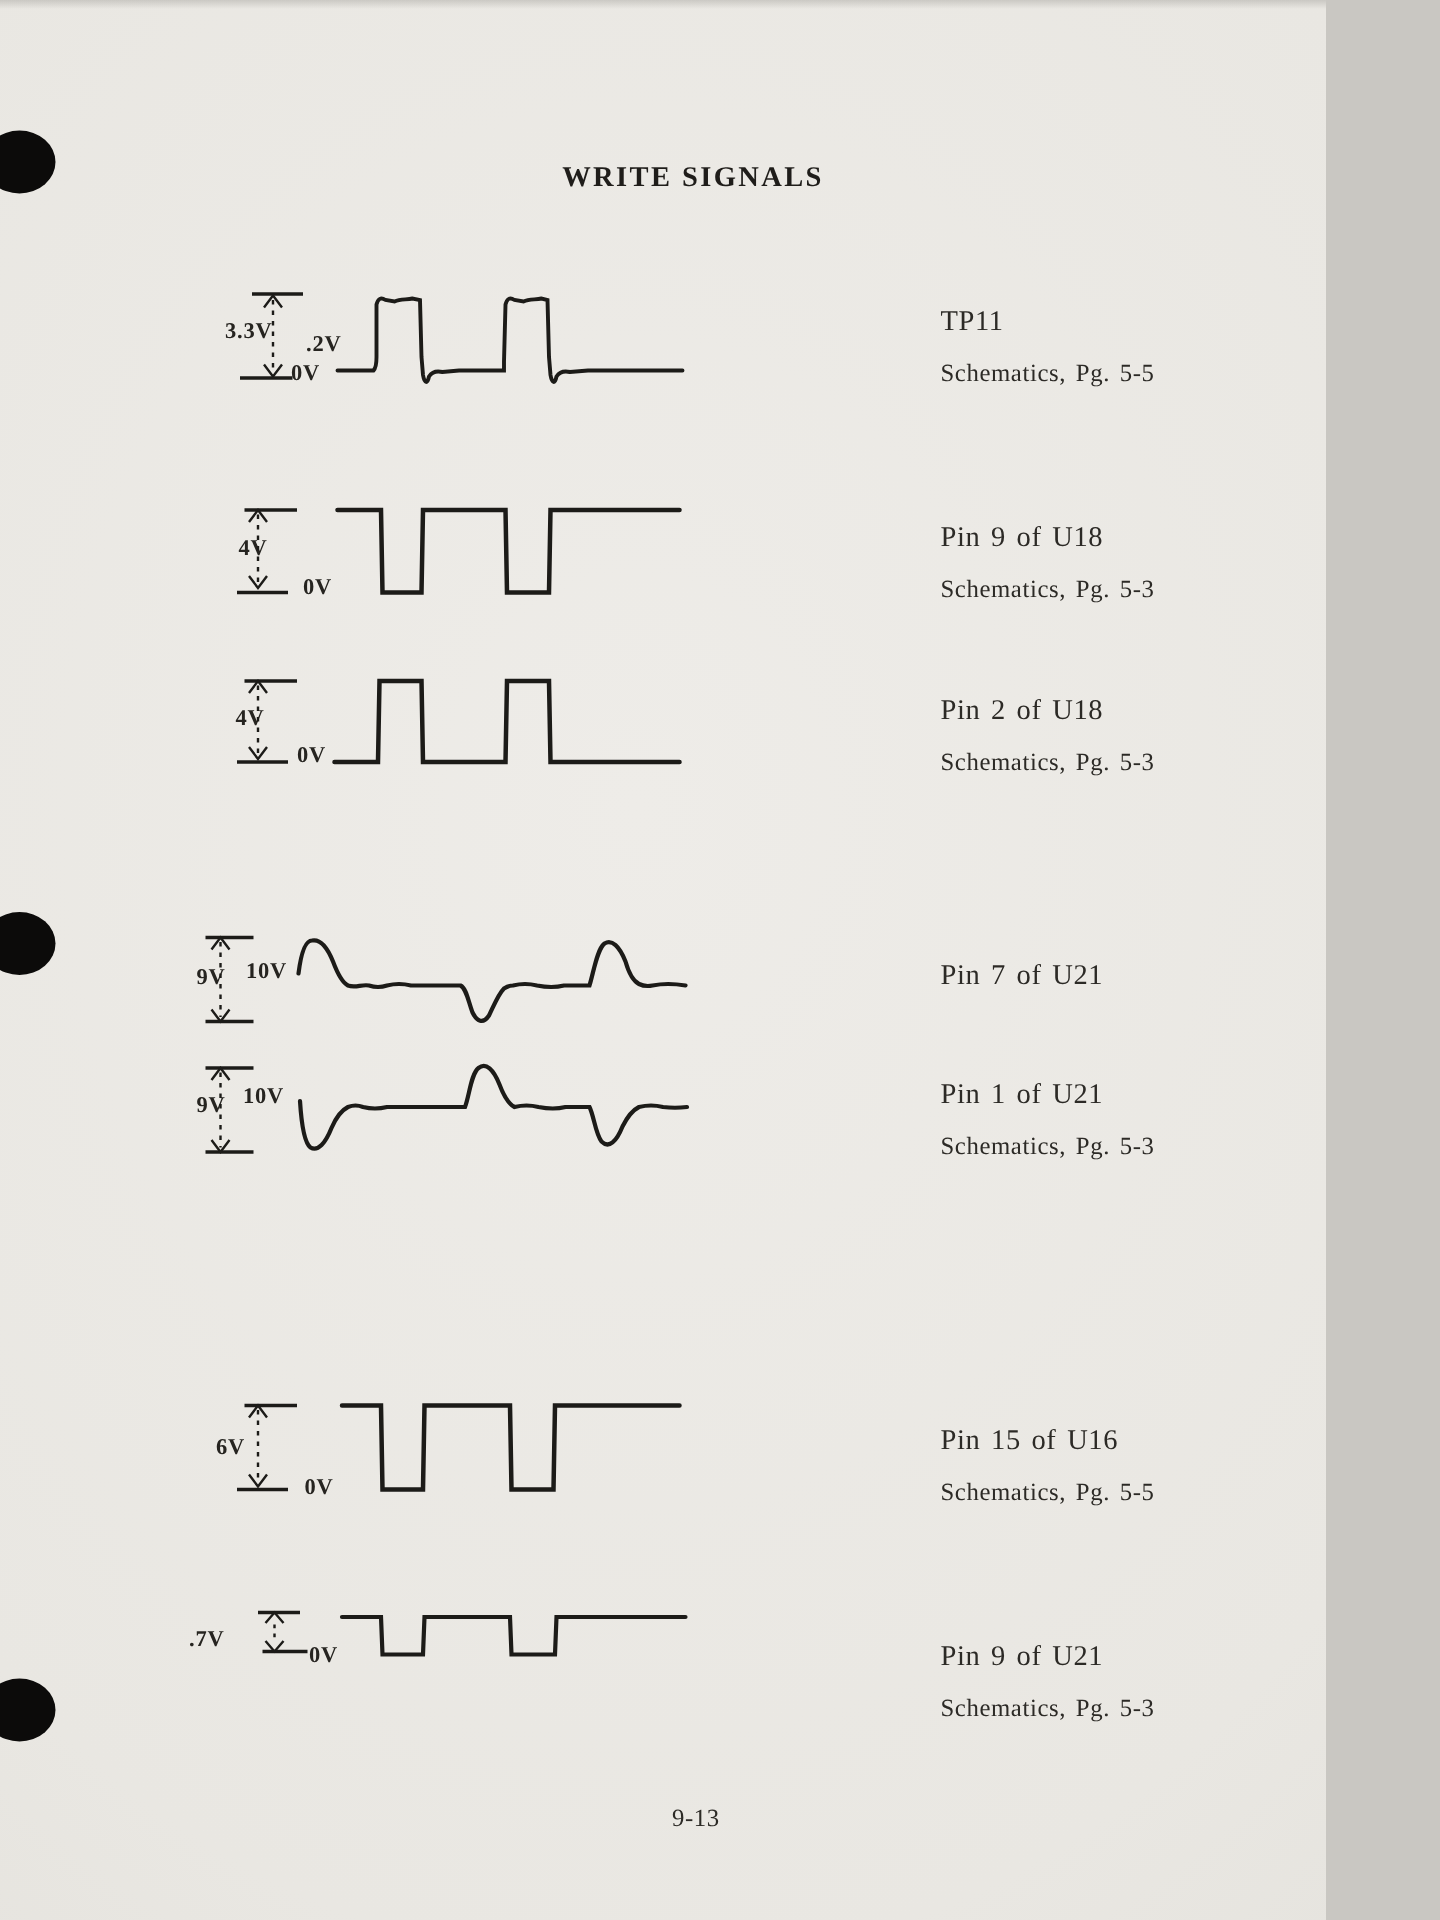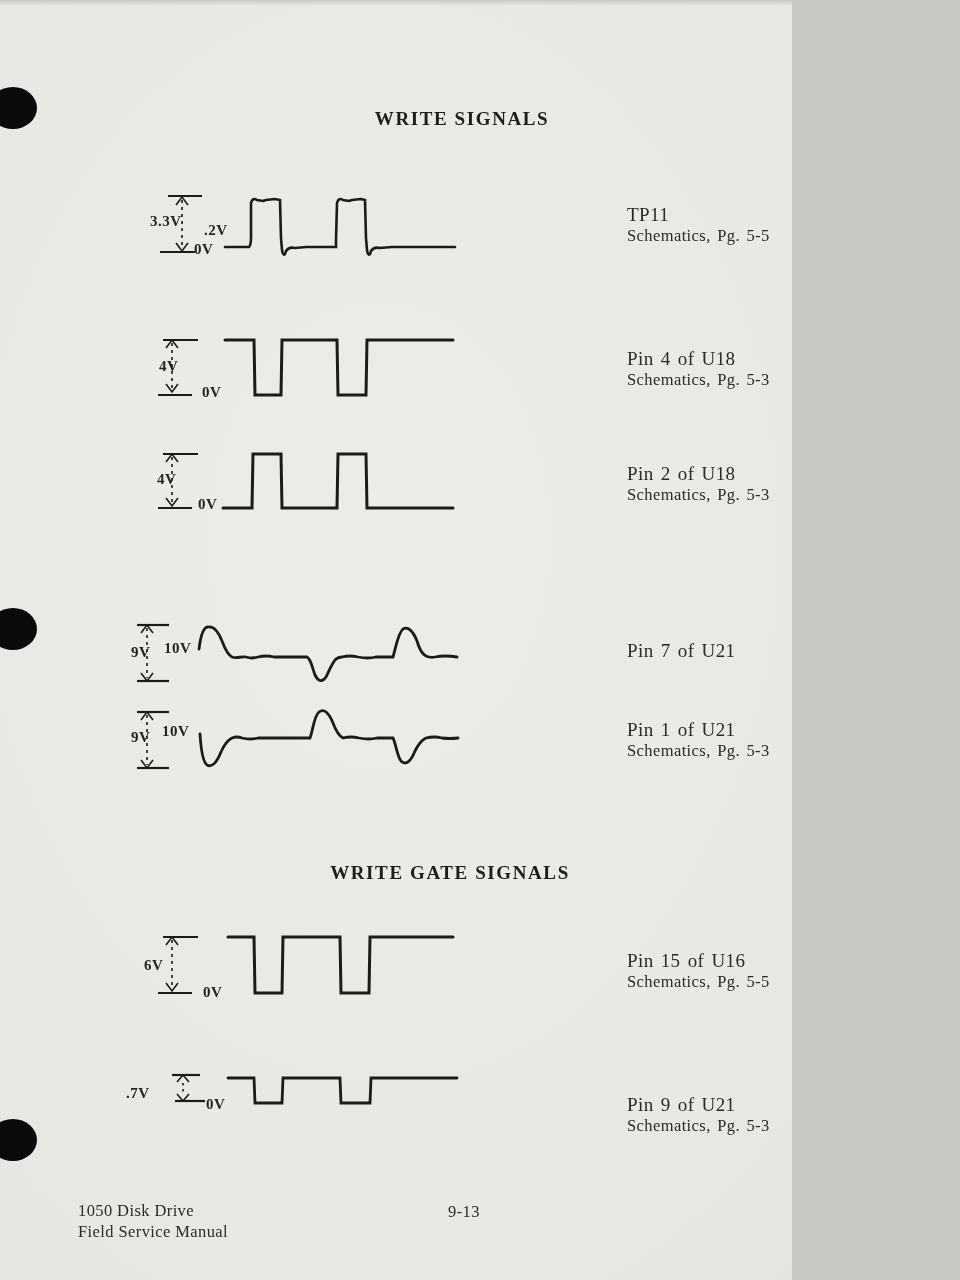--- a/index.html
+++ b/index.html
@@ -1,36 +1,36 @@
 <!DOCTYPE html>
 <html><head>
 <meta charset="utf-8">
 <style>
   html,body { margin:0; padding:0; }
   body { background:#c9c7c2; font-family:"Liberation Serif", serif; }
   .page {
-    position:relative; width:792px; height:1280px; overflow:hidden;
+    position:relative; width:884px; height:1280px; overflow:hidden;
     background: radial-gradient(ellipse 130% 110% at 48% 42%, #eeece8 0%, #e9e7e2 55%, #deDCd6 100%);
   }
   .page::before{
     content:""; position:absolute; left:0; top:0; width:960px; height:6px;
     background:linear-gradient(to bottom, rgba(60,58,52,.18), rgba(0,0,0,0));
     pointer-events:none;
   }
   .hole { position:absolute; background:#0c0b0a; border-radius:50%; }
   .sec-title {
     position:absolute; text-align:center; font-weight:bold; font-size:19px;
     letter-spacing:1.6px; color:#1f1d1a;
   }
   .amp-label, .lvl-label, .base-label {
     position:absolute; font-size:15px; font-weight:bold; color:#262420; letter-spacing:.5px;
   }
   .caption { position:absolute; left:627px; color:#2c2a26; }
   .caption .sig { font-size:19px; letter-spacing:.4px; word-spacing:2px; }
-  .caption .ref { font-size:16.5px; letter-spacing:.4px; word-spacing:2px; }
+  .caption .ref { font-size:16.5px; letter-spacing:.4px; word-spacing:2px; margin-top:13px; }
   .wf { position:absolute; }
   .wf svg { display:block; overflow:visible; }
   .trace { fill:none; stroke:#1c1b18; stroke-linecap:round; stroke-linejoin:miter; }
   .refline { stroke:#1c1b18; stroke-width:2.2; }
   .meas { fill:none; stroke:#1c1b18; stroke-width:1.6; }
   .footer { position:absolute; color:#2c2a26; font-size:16.5px; line-height:21px; letter-spacing:.4px; }
 </style>
 </head>
 <body>
 
@@ -66,21 +66,21 @@
     <svg width="310" height="75" viewBox="0 0 310 75">
       <path class="refline" d="M13,10 H48"></path>
       <path class="meas" stroke-dasharray="3,4" d="M22,13 V59"></path>
       <polyline class="meas" points="16,18 22,10 28,18"></polyline>
       <polyline class="meas" points="16,54 22,62 28,54"></polyline>
       <path class="refline" d="M8,65 H42"></path>
       <path class="trace" stroke-width="3" d="M75,10 L104,10 L105,65 L131,65 L132,10 L187,10 L188,65 L216,65 L217,10 L303,10"></path>
     </svg>
   </div>
   <div class="caption" style="top:348px;">
-    <div class="sig">Pin 4 of U18</div>
+    <div class="sig">Pin 9 of U18</div>
     <div class="ref">Schematics, Pg. 5-3</div>
   </div>
 
   <span class="amp-label" style="left:157px; top:471px;">4V</span>
   <span class="base-label" style="left:198px; top:496px;">0V</span>
   <div class="wf" style="left:150px; top:445px;">
     <svg width="310" height="75" viewBox="0 0 310 75">
       <path class="refline" d="M13,9 H48"></path>
       <path class="meas" stroke-dasharray="3,4" d="M22,12 V58"></path>
       <polyline class="meas" points="16,17 22,9 28,17"></polyline>
@@ -120,21 +120,20 @@
       <polyline class="meas" points="16,60 22,68 28,60"></polyline>
       <path class="refline" d="M12,68 H44"></path>
       <path class="trace" stroke-width="2.8" d="M75,34 C76,50 78,62 82,65 C87,68 92,62 96,52 C99,45 103,40 107,38 Q112,36 117,38 Q125,40 133,38 L185,38 C188,30 189,16 194,12 C199,8 204,13 208,23 C211,31 214,36 218,38 Q226,36 234,38 Q244,40 252,38 L268,38 C271,44 272,56 276,61 C281,66 286,61 290,51 C293,45 297,40 301,38 Q309,36 317,38 Q325,39 333,38"></path>
     </svg>
   </div>
   <div class="caption" style="top:719px;">
     <div class="sig">Pin 1 of U21</div>
     <div class="ref">Schematics, Pg. 5-3</div>
   </div>
 
-  <div class="sec-title" style="left:310px; top:862px; width:280px;">WRITE GATE SIGNALS</div>
 
   <span class="amp-label" style="left:144px; top:957px;">6V</span>
   <span class="base-label" style="left:203px; top:984px;">0V</span>
   <div class="wf" style="left:150px; top:928px;">
     <svg width="310" height="75" viewBox="0 0 310 75">
       <path class="refline" d="M13,9 H48"></path>
       <path class="meas" stroke-dasharray="3,4" d="M22,12 V60"></path>
       <polyline class="meas" points="16,17 22,9 28,17"></polyline>
       <polyline class="meas" points="16,55 22,63 28,55"></polyline>
       <path class="refline" d="M8,65 H42"></path>
@@ -156,19 +155,15 @@
       <polyline class="meas" points="52,31 58,38 64,31"></polyline>
       <path class="refline" d="M50,38 H80"></path>
       <path class="trace" stroke-width="2.8" d="M103,15 L129,15 L130,40 L157,40 L158,15 L215,15 L216,40 L245,40 L246,15 L332,15"></path>
     </svg>
   </div>
   <div class="caption" style="top:1094px;">
     <div class="sig">Pin 9 of U21</div>
     <div class="ref">Schematics, Pg. 5-3</div>
   </div>
 
-  <div class="footer" style="left:78px; top:1200px;">
-    <div>1050 Disk Drive</div>
-    <div>Field Service Manual</div>
-  </div>
   <div class="footer" style="left:448px; top:1201px;">9-13</div>
 
 </div>
 
 </body></html>

